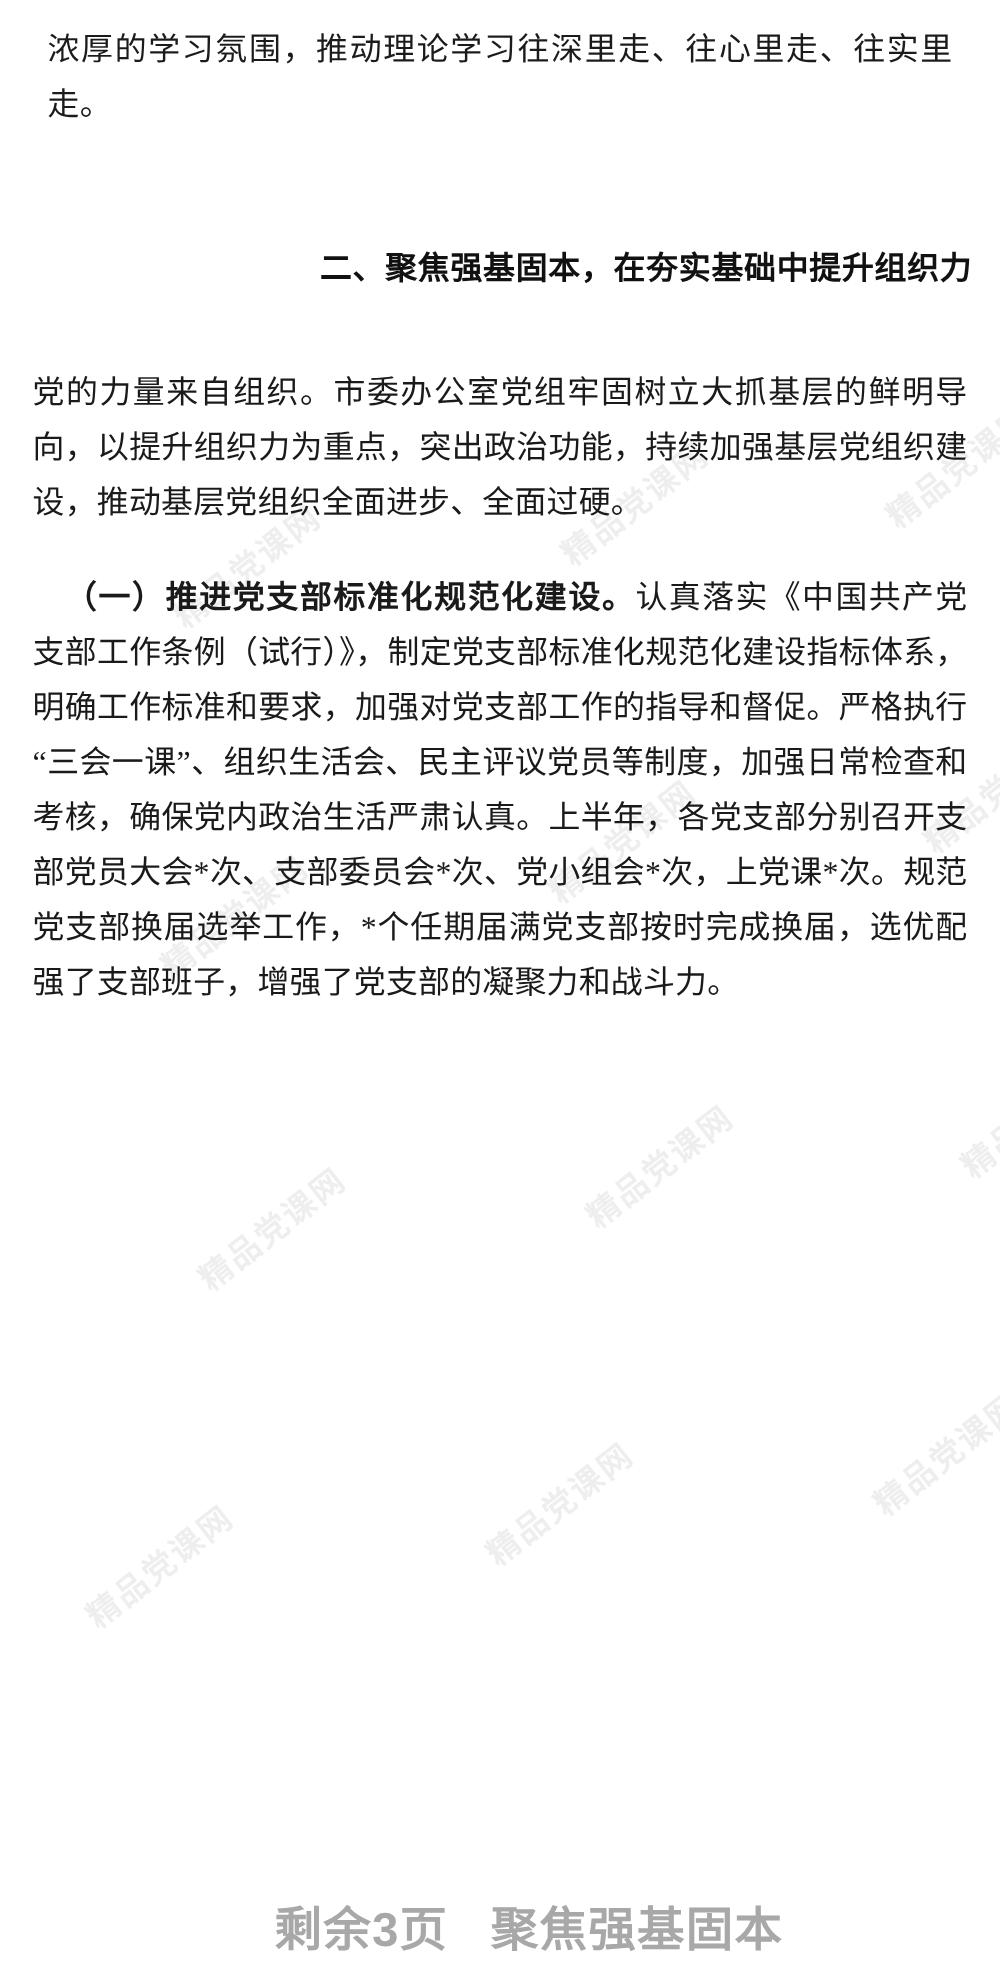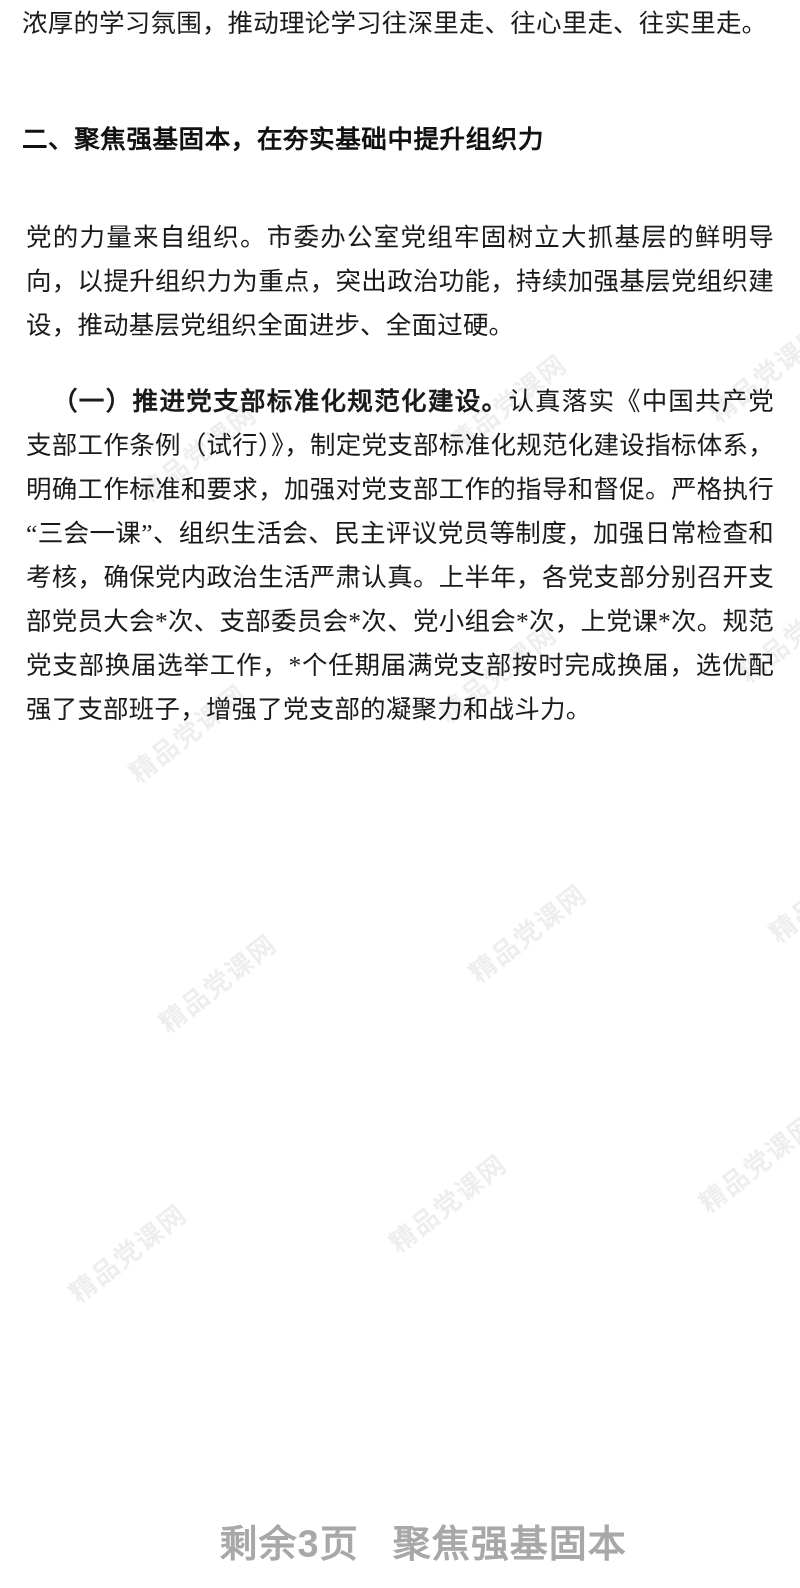--- a/index.html
+++ b/index.html
@@ -55,38 +55,39 @@
     width: 756px;
     z-index: 2;
   }
 
   .doc-line {
     font-size: 25.5px;
     line-height: 44px;
     text-align: justify;
     text-justify: inter-ideograph;
     letter-spacing: 0.2px;
-    margin: 0;
+    margin: 16px;
     color: #1b1b1b;
   }
 
   
   .para-continuation {
     padding-top: 2px;
   }
 
   
   .section-heading {
     font-size: 25.5px;
     line-height: 42px;
     font-weight: 700;
     letter-spacing: 0.6px;
     margin: 0;
     color: #111111;
     font-family: "Liberation Sans", "DejaVu Sans", sans-serif;
+    text-align: right;
   }
 
   
   .para {
     font-size: 25.5px;
     line-height: 44px;
     text-align: justify;
     text-justify: inter-ideograph;
     margin: 4px;
     letter-spacing: 0.2px;

